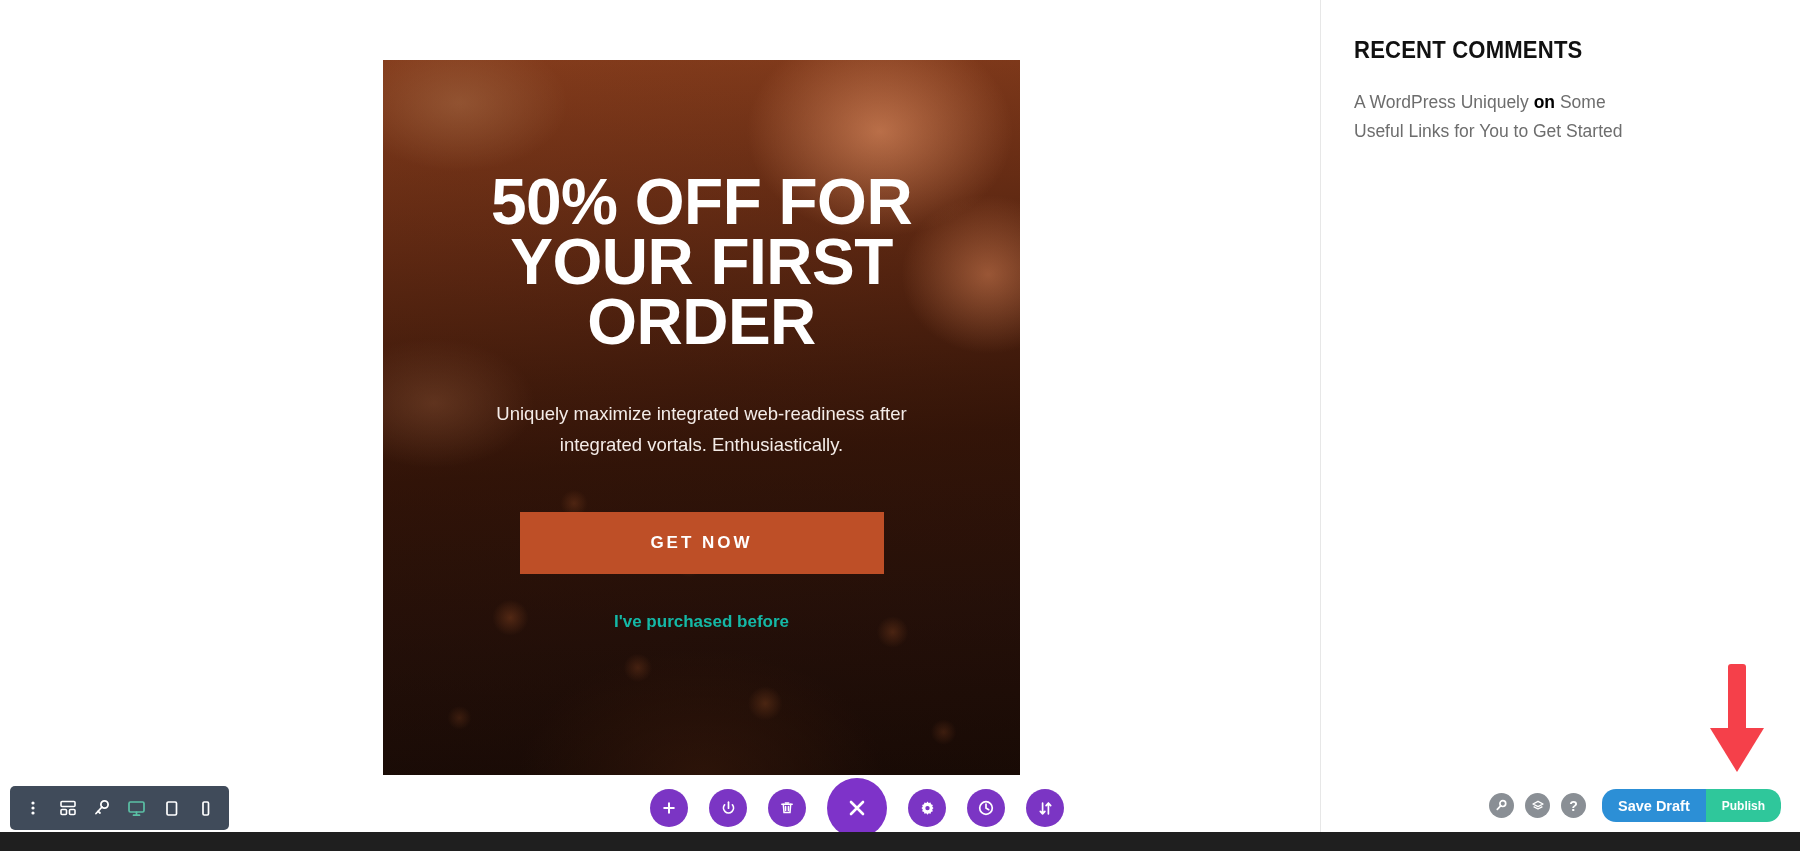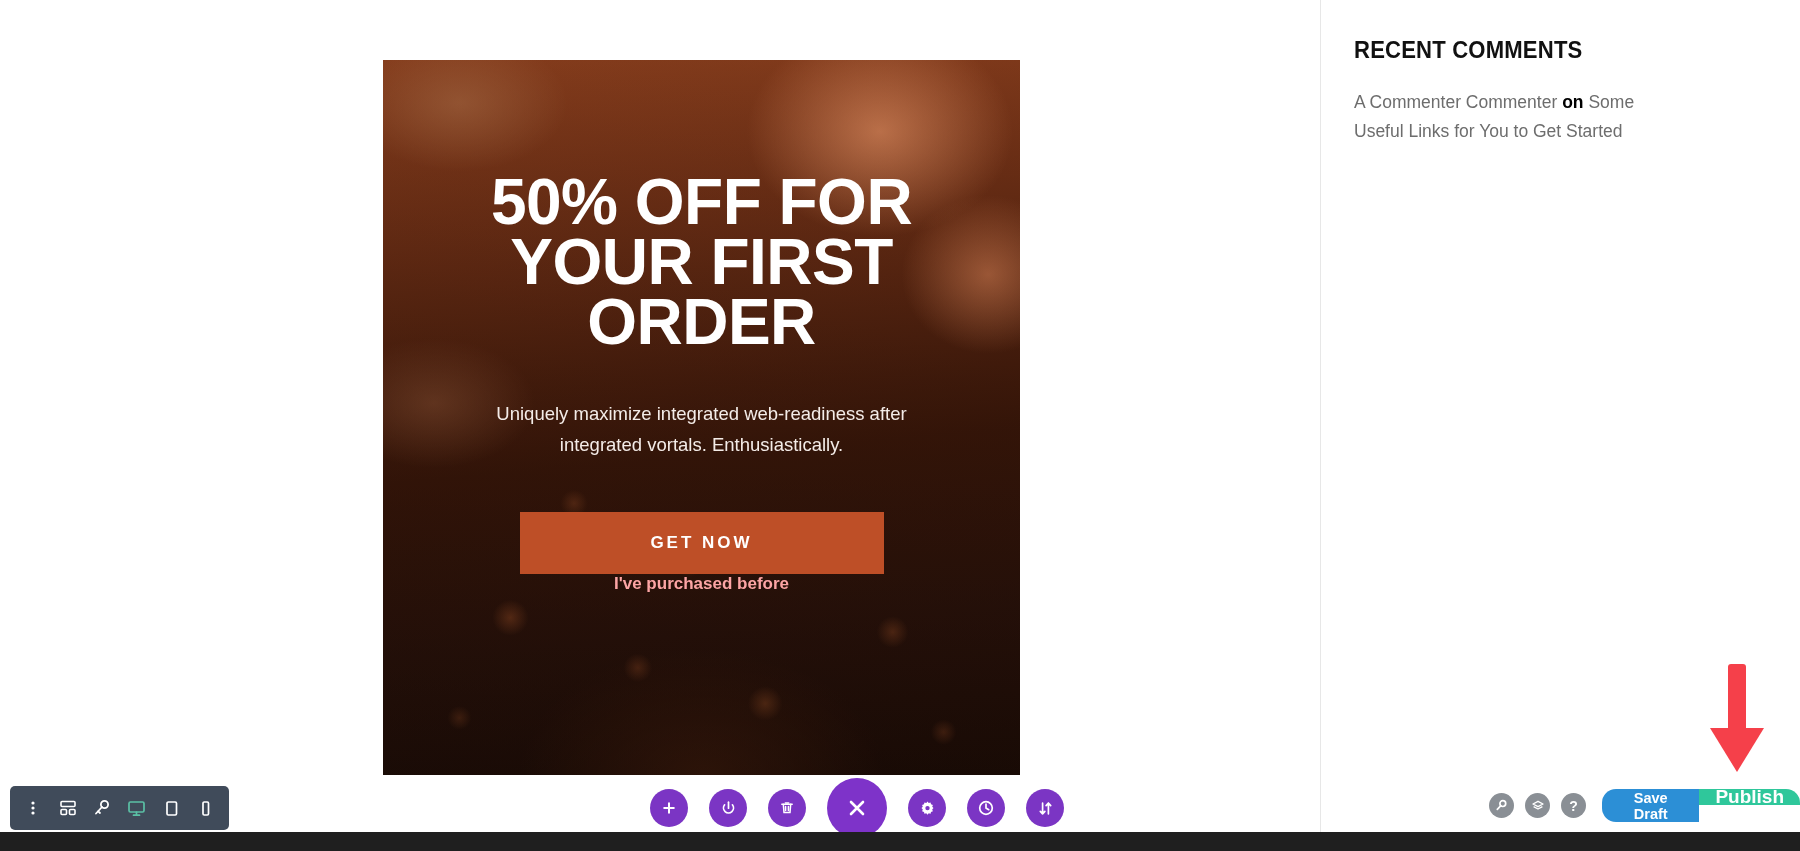--- a/index.html
+++ b/index.html
@@ -67,21 +67,21 @@
   }
   .hero-cta {
     margin-top: 52px; width: 364px; height: 62px;
     background: #BE4F27; color: #ffffff; border: 0;
     font-family: "Liberation Sans", sans-serif;
     font-size: 17px; font-weight: 700; letter-spacing: 3px;
     text-transform: uppercase; cursor: pointer;
     display: flex; align-items: center; justify-content: center;
   }
   .hero-link {
-    color: #fca5a5; font-size: 17px;
+    margin-top: 38px; color: #14b8a6; font-size: 17px;
     font-weight: 600; cursor: pointer; text-decoration: none;
   }
 
   
   .sidebar { position: absolute; left: 1354px; top: 0; width: 430px; height: 692px; }
   .sb-heading {
     margin-top: 36px; color: #111111;
     font-family: "Liberation Sans Narrow", "Liberation Sans", sans-serif;
     font-size: 24px; font-weight: 700; letter-spacing: .2px;
     text-transform: uppercase; transform: scaleX(.92); transform-origin: left center;
@@ -134,23 +134,23 @@
   .pub-group {
     position: absolute; left: 1602px; top: 789px;
     display: flex; border-radius: 14px; overflow: hidden;
   }
   .btn-draft {
     height: 33px; padding: 0 16px; background: #2C8FD6; color: #ffffff;
     border: 0; cursor: pointer; font-family: "Liberation Sans", sans-serif;
     font-size: 14.5px; font-weight: 700; display: flex; align-items: center;
   }
   .btn-publish {
-    height: 16px; padding: 0 16px; background: #2FC79B; color: #ffffff;
+    height: 33px; padding: 0 16px; background: #2FC79B; color: #ffffff;
     border: 0; cursor: pointer; font-family: "Liberation Sans", sans-serif;
-    font-size: 19px; font-weight: 700; display: flex; align-items: center;
+    font-size: 12px; font-weight: 700; display: flex; align-items: center;
   }
 
   
   .arrow { position: absolute; left: 1706px; top: 664px; width: 62px; height: 110px; }
 
   
   .bottom-strip {
     position: absolute; left: 0; top: 832px; width: 1800px; height: 19px;
     background: #1f1f1f;
   }
@@ -174,21 +174,21 @@
       </div>
     </div>
 
   </div>
 
   <div class="divider"></div>
 
   <div class="sidebar">
     <div class="sb-heading">RECENT COMMENTS</div>
     <div class="sb-comment">
-      <span>A Commenter Commenter</span>
+      <span>A WordPress Uniquely</span>
       <span class="on">on</span>
       <span>Some Useful Links for You to Get Started</span>
     </div>
   </div>
 
   <div class="resp-bar">
     <button class="resp-btn" title="More options">
       <svg width="16" height="16" viewBox="0 0 16 16" fill="currentColor">
         <circle cx="8" cy="3" r="1.6"></circle>
           <circle cx="8" cy="8" r="1.6"></circle>

